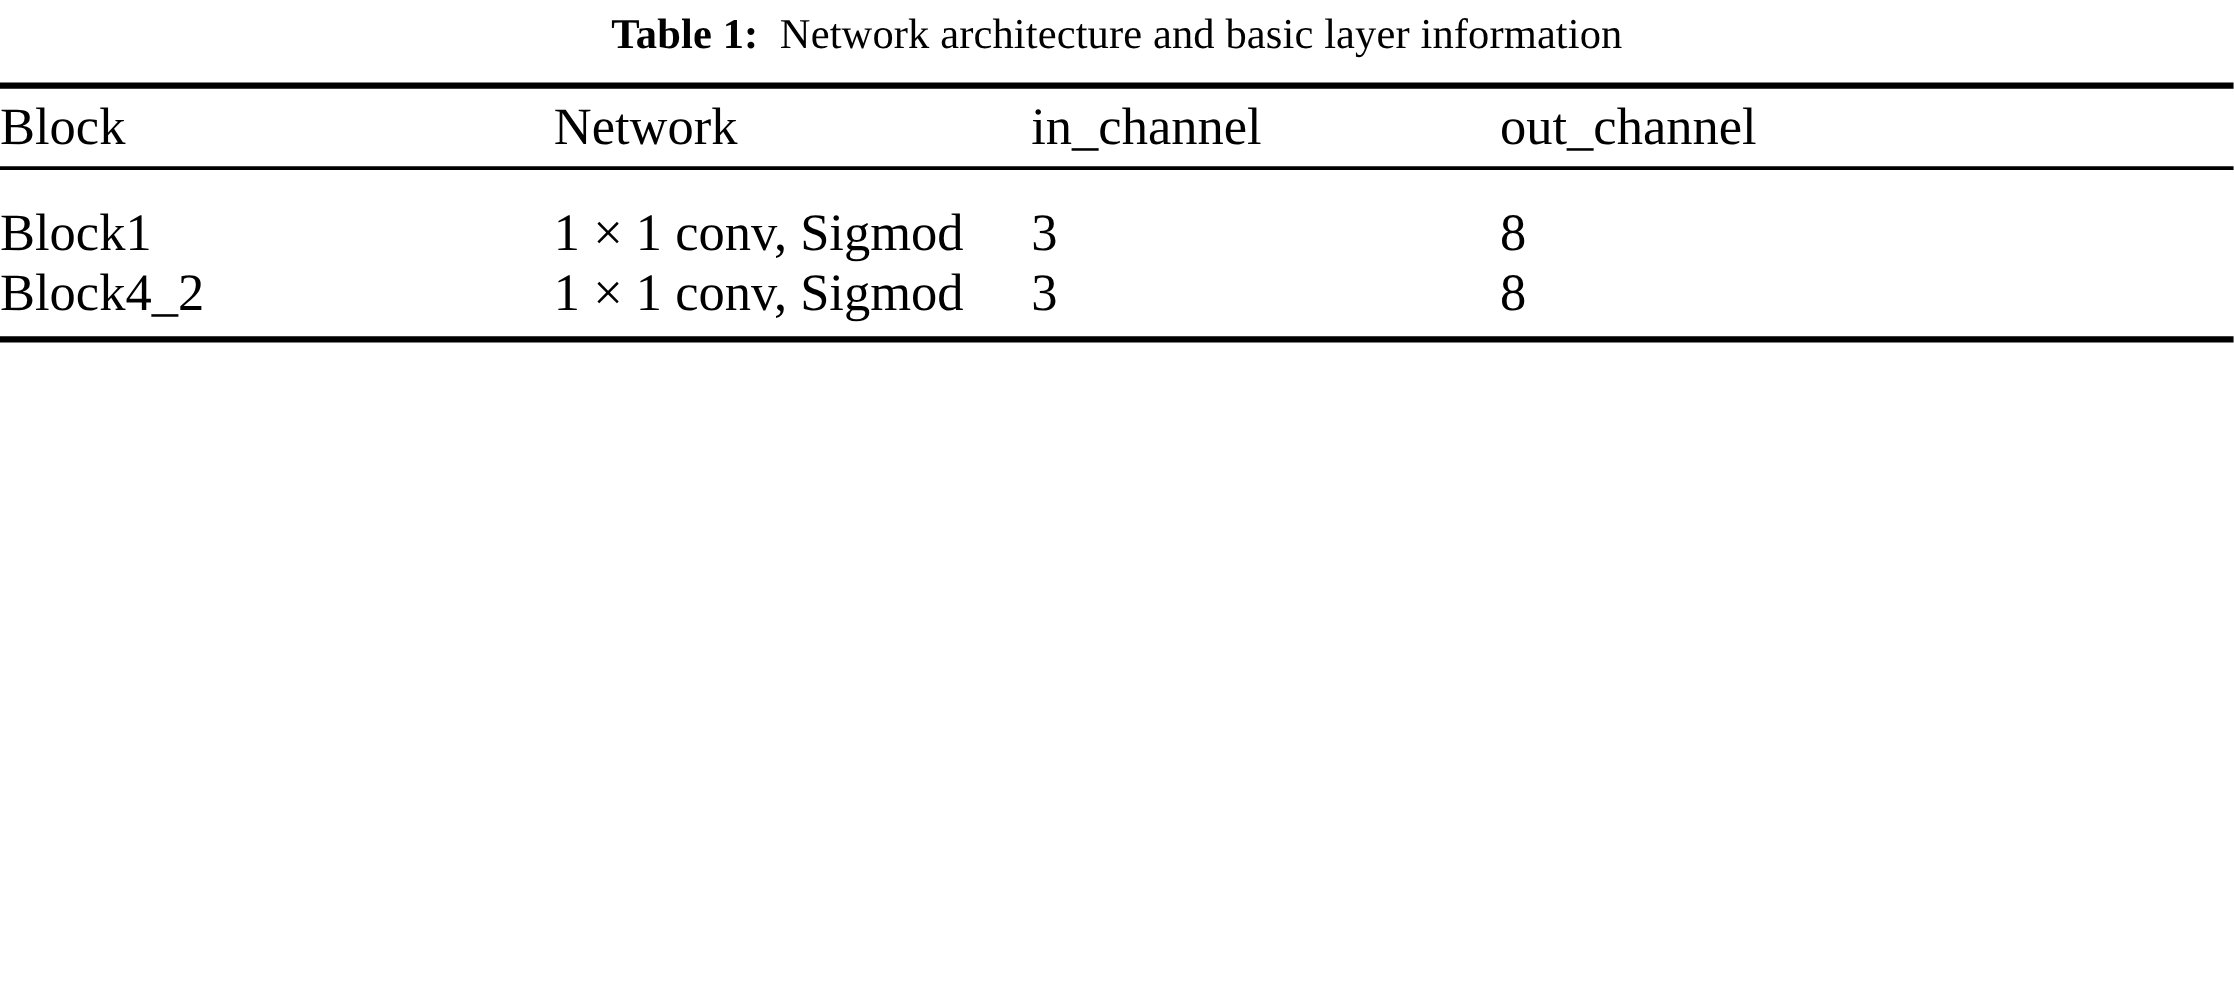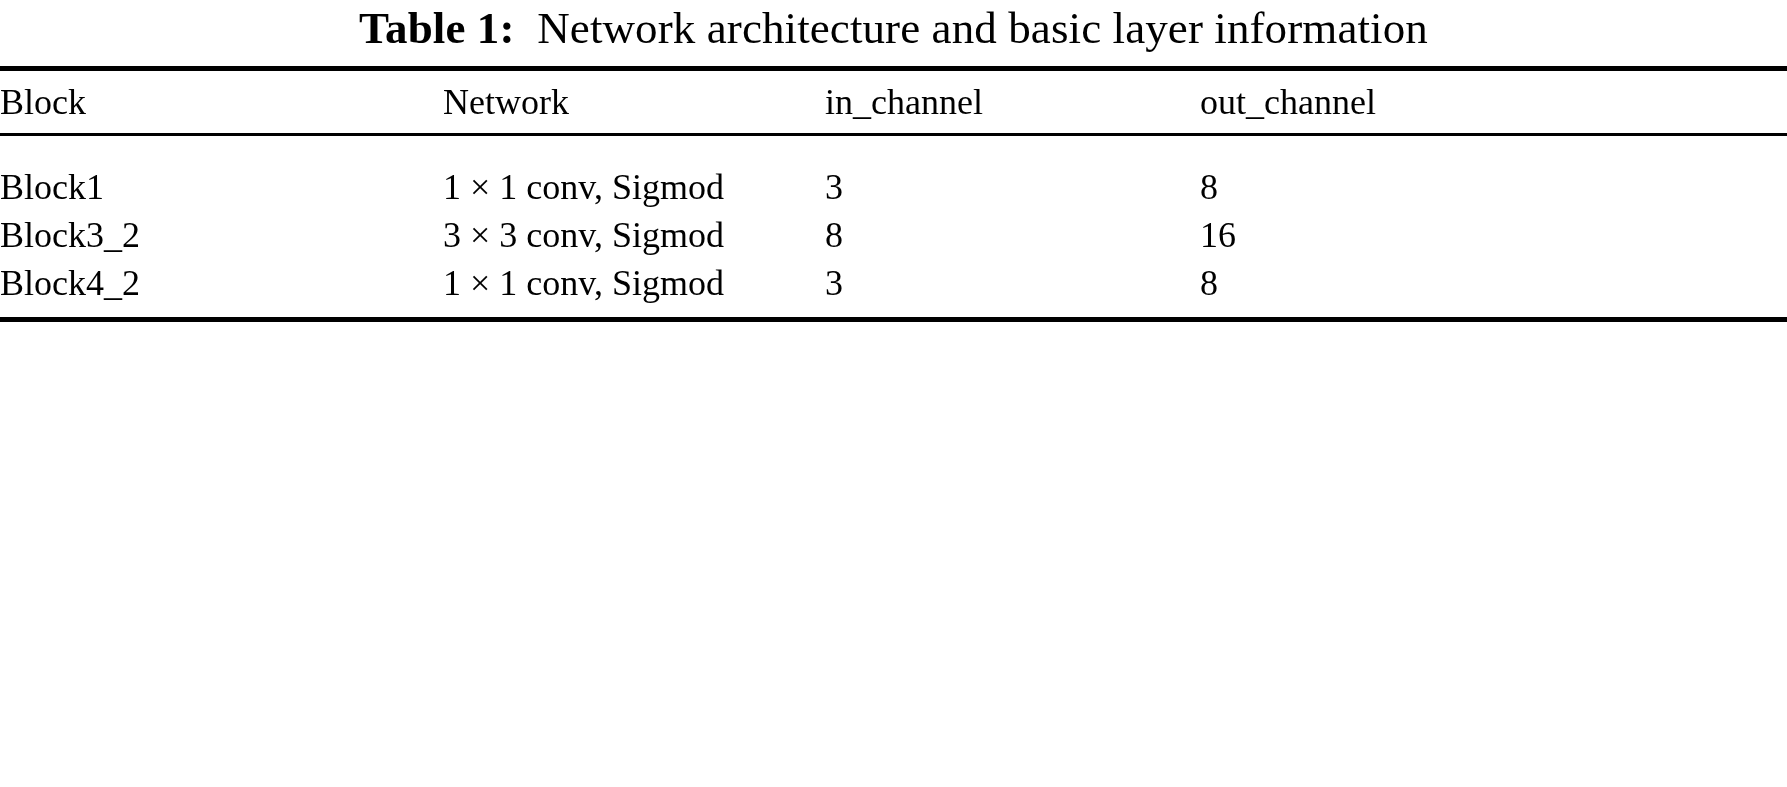--- a/index.html
+++ b/index.html
@@ -20,21 +20,21 @@
     position: relative;
     width: 1787px;
     height: 787px;
     box-sizing: border-box;
   }
 
   
   .caption {
     width: 100%;
     text-align: center;
-    font-size: 45px;
+    font-size: 34px;
     line-height: 44px;
     padding-top: 6px;
     letter-spacing: 0.1px;
     white-space: nowrap;
   }
   .caption-label {
     font-weight: bold;
   }
   .caption-text {
     font-weight: normal;
@@ -48,21 +48,21 @@
   }
   .rule-top    { height: 5px; margin-top: 16px; }
   .rule-mid    { height: 3px; margin-top: 0px; }
   .rule-bottom { height: 5px; }
 
   
   table.data {
     width: 100%;
     border-collapse: collapse;
     table-layout: fixed;
-    font-size: 36px;
+    font-size: 42px;
   }
   table.data th,
   table.data td {
     text-align: left;
     vertical-align: top;
     padding: 0;
     font-weight: normal;
   }
 
   col.c-block   { width: 443px; }
@@ -146,34 +146,20 @@
           </td>
         <td>
             <span class="cellwrap">3</span>
           </td>
         <td>
             <span class="cellwrap">8</span>
           </td>
       </tr>
       <tr>
         <td>
-            <span class="cellwrap">Block3_2</span>
-          </td>
-        <td>
-            <span class="cellwrap">3 × 3 conv, Sigmod</span>
-          </td>
-        <td>
-            <span class="cellwrap">8</span>
-          </td>
-        <td>
-            <span class="cellwrap">16</span>
-          </td>
-      </tr>
-      <tr>
-        <td>
             <span class="cellwrap">Block4_2</span>
           </td>
         <td>
             <span class="cellwrap">1 × 1 conv, Sigmod</span>
           </td>
         <td>
             <span class="cellwrap">3</span>
           </td>
         <td>
             <span class="cellwrap">8</span>

